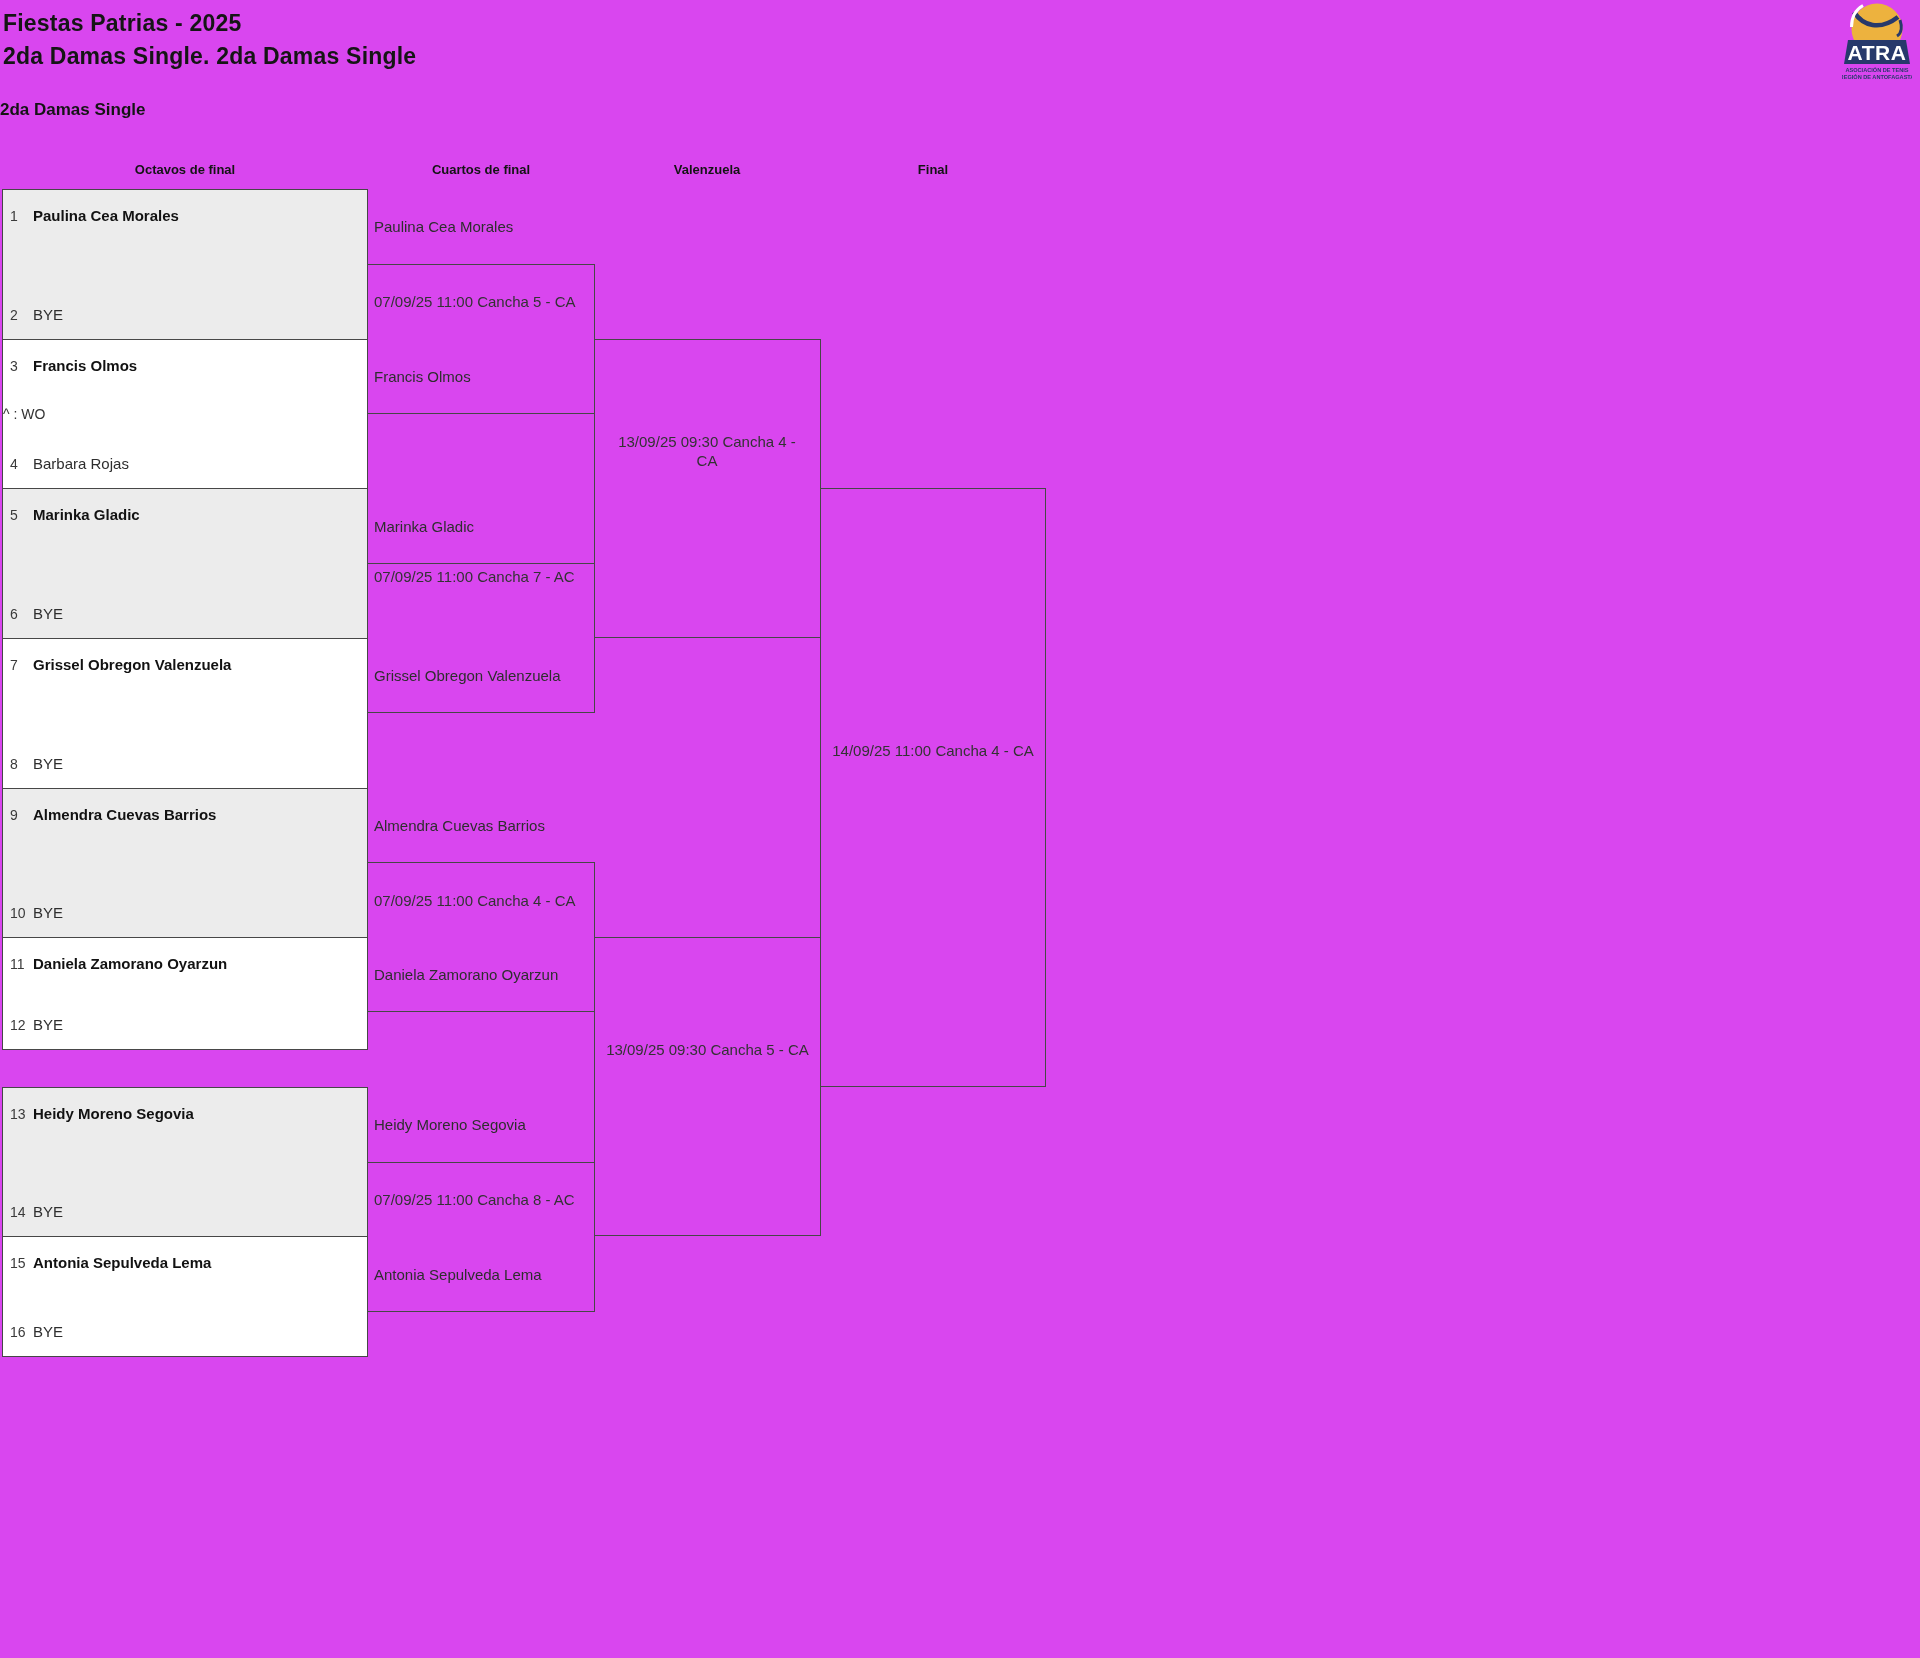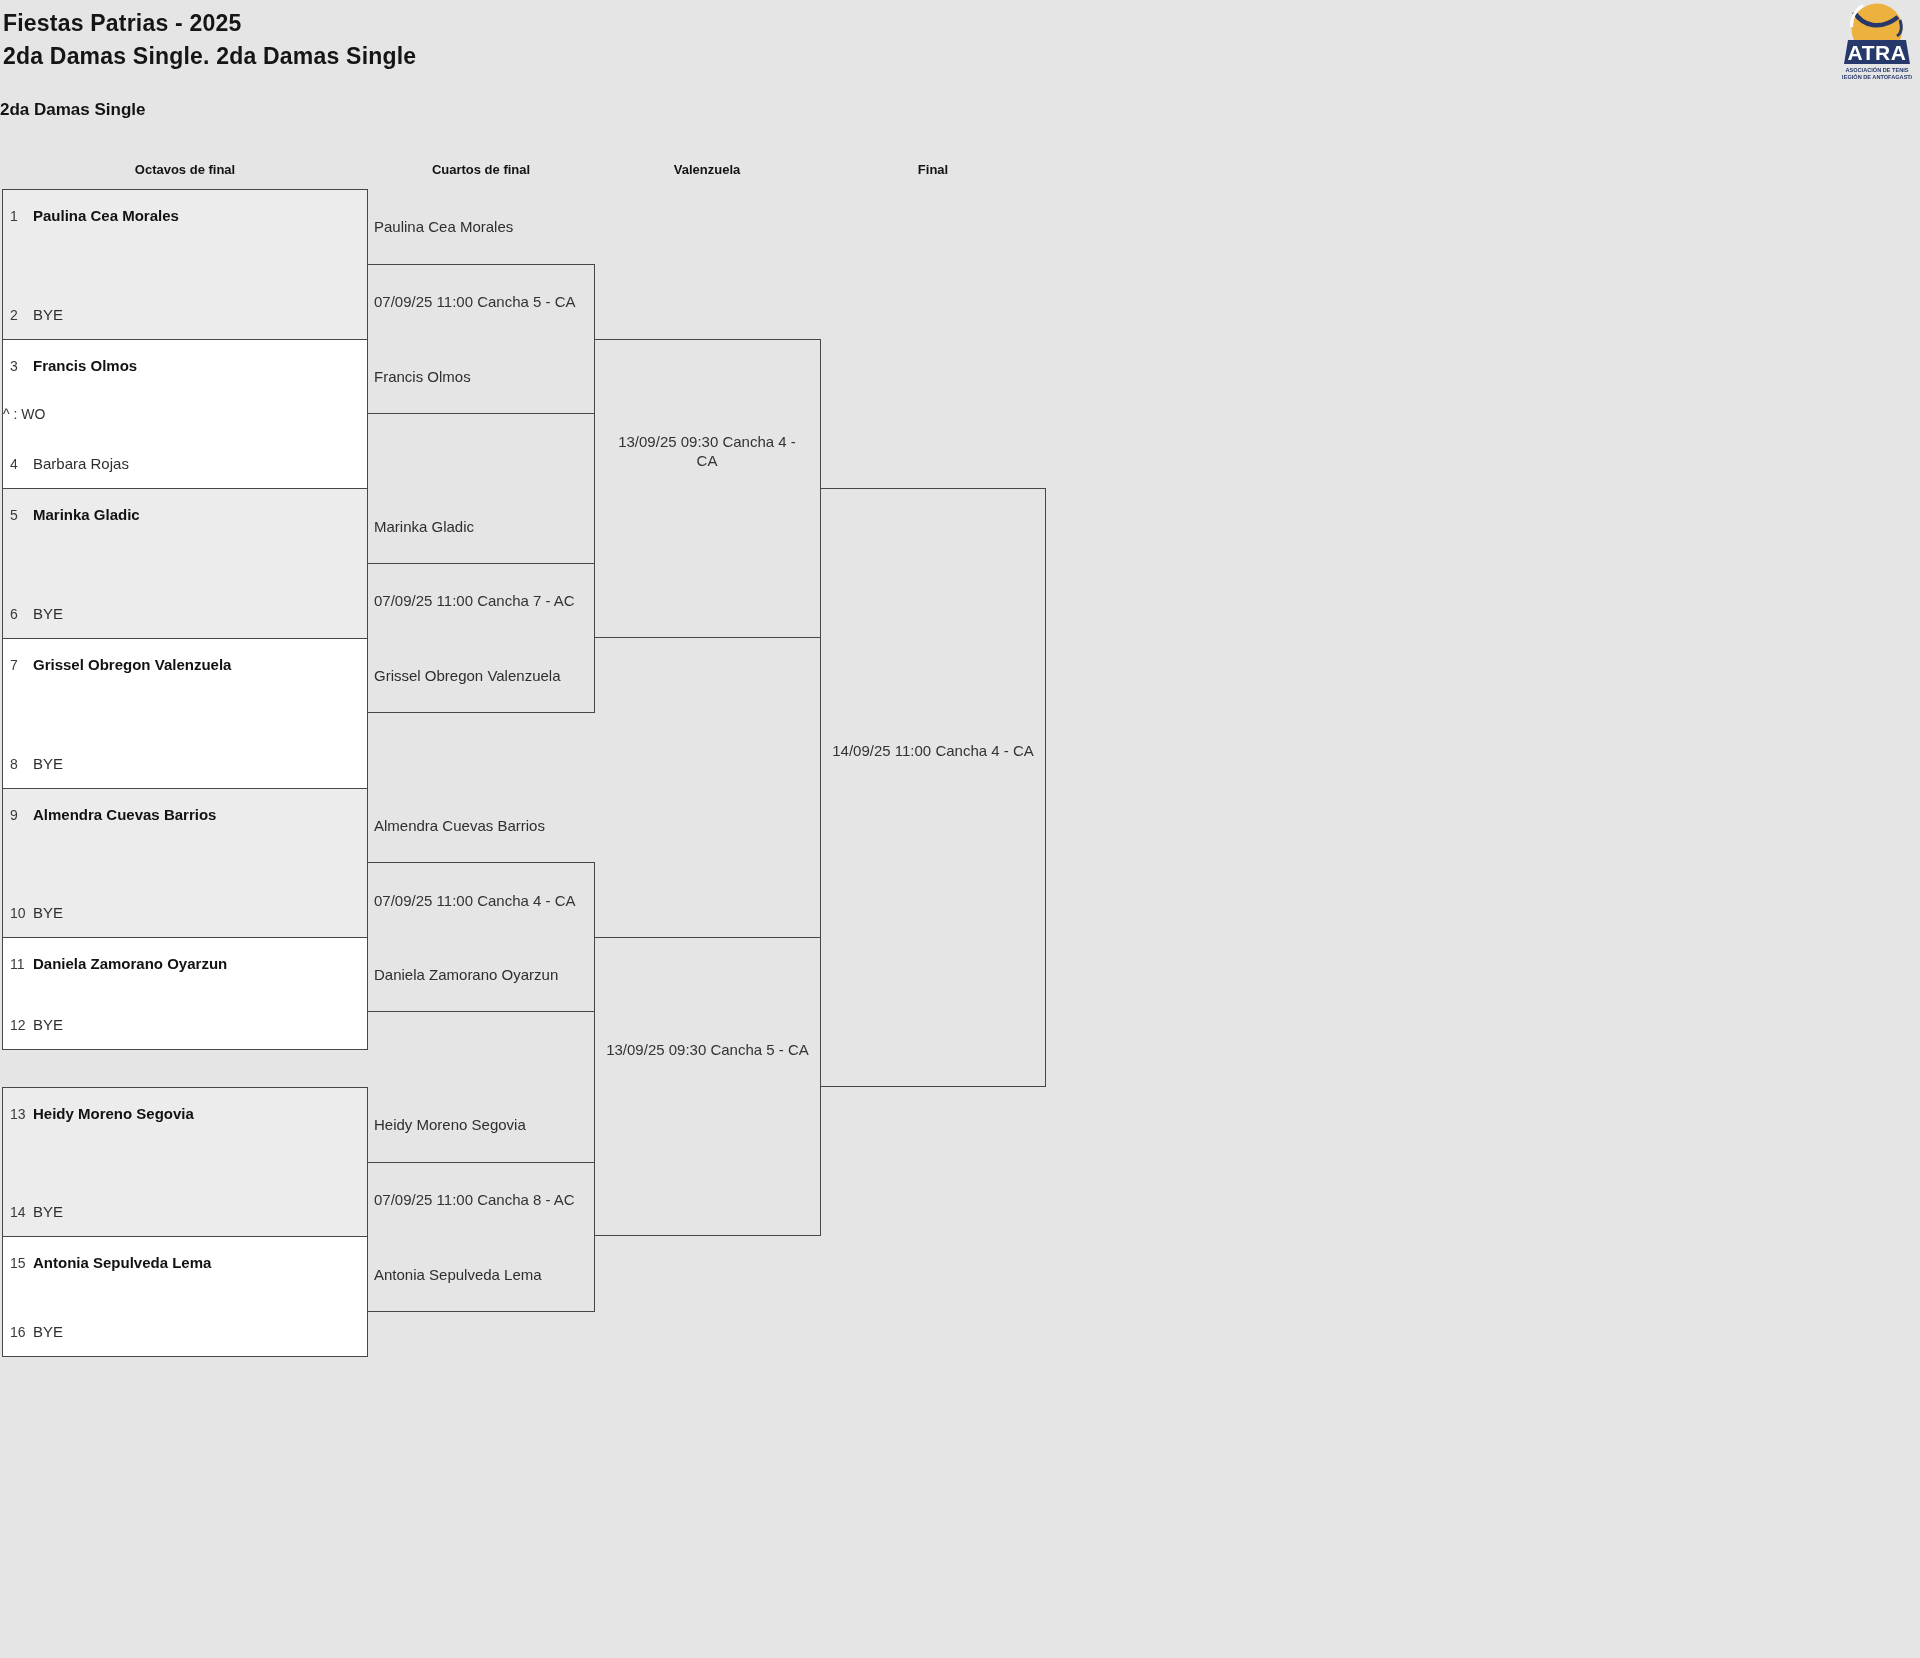--- a/index.html
+++ b/index.html
@@ -1,16 +1,16 @@
 <!DOCTYPE html>
 <html><head>
 <meta charset="utf-8">
 <style>
   html,body{margin:0;padding:0;background:#fff;}
-  .page{position:relative;width:1920px;height:1658px;background:#e5e5e5;
+  .page{position:relative;width:1920px;height:1658px;background:#d946ef;
         font-family:"Liberation Sans",sans-serif;color:#222;overflow:hidden;}
 
   
   .title-block{position:absolute;left:3px;top:7px;}
   .title-line{font-size:23px;font-weight:700;line-height:33px;color:#151515;letter-spacing:.2px;}
   .logo{position:absolute;left:1842px;top:2px;width:70px;height:84px;}
   .bracket-title{position:absolute;left:0;right:0;top:110px;transform:translateY(-50%);
                  font-size:17px;font-weight:600;color:#141414;}
 
   
@@ -167,21 +167,21 @@
   <div class="mbox" style="left:594px;width:227px;top:339px;height:299px"></div>
   <div class="mbox" style="left:594px;width:227px;top:937px;height:299px"></div>
 
   <div class="mbox" style="left:820px;width:226px;top:488px;height:599px"></div>
 
   <div class="qtext" style="top:226px">Paulina Cea Morales</div>
   <div class="qtext sched" style="top:301px">07/09/25 11:00 Cancha 5 - CA</div>
   <div class="qtext" style="top:376px">Francis Olmos</div>
 
   <div class="qtext" style="top:526px">Marinka Gladic</div>
-  <div class="qtext sched" style="top:600px">07/09/25 11:00 Cancha 7 - AC</div>
+  <div class="qtext sched" style="top:576px">07/09/25 11:00 Cancha 7 - AC</div>
   <div class="qtext" style="top:675px">Grissel Obregon Valenzuela</div>
 
   <div class="qtext" style="top:825px">Almendra Cuevas Barrios</div>
   <div class="qtext sched" style="top:900px">07/09/25 11:00 Cancha 4 - CA</div>
   <div class="qtext" style="top:974px">Daniela Zamorano Oyarzun</div>
 
   <div class="qtext" style="top:1124px">Heidy Moreno Segovia</div>
   <div class="qtext sched" style="top:1199px">07/09/25 11:00 Cancha 8 - AC</div>
   <div class="qtext" style="top:1274px">Antonia Sepulveda Lema</div>
 

